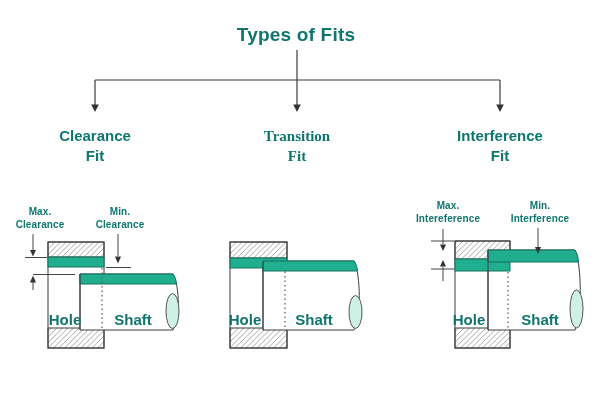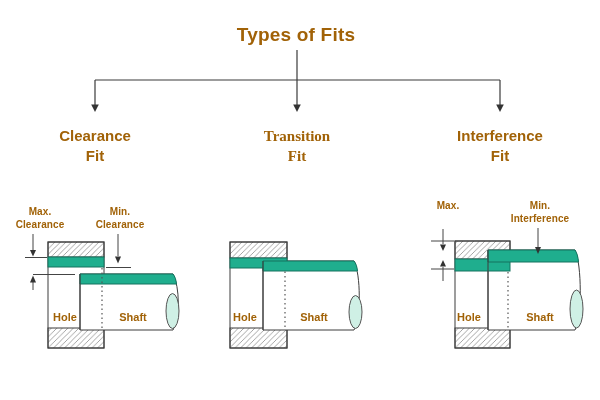--- a/index.html
+++ b/index.html
@@ -2,32 +2,32 @@
 <html><head>
 <meta charset="utf-8">
 <style>
   html,body{margin:0;padding:0;}
   body{
     width:600px;height:400px;position:relative;background:#ffffff;
     font-family:"Liberation Sans", sans-serif;overflow:hidden;
   }
   .stage{position:absolute;left:0;top:0;width:600px;height:400px;}
   svg.linework{position:absolute;left:0;top:0;}
-  .lbl{position:absolute;color:#a16207;font-weight:bold;text-align:center;}
+  .lbl{position:absolute;color:#0f766e;font-weight:bold;text-align:center;}
   .title{left:196px;top:24px;width:200px;font-size:19px;letter-spacing:.2px;}
   .branch{top:126px;width:120px;font-size:15px;line-height:20px;}
   .branch-clearance{left:35px;}
   .branch-transition{left:237px;font-family:Liberation Serif, serif;}
   .branch-interference{left:440px;}
   .dim{font-size:10px;line-height:12.5px;letter-spacing:.1px;}
   .dim-cl-max{left:0px;top:206px;width:80px;}
   .dim-cl-min{left:80px;top:206px;width:80px;}
   .dim-if-max{left:406px;top:200px;width:84px;}
   .dim-if-min{left:498px;top:200px;width:84px;}
-  .part{font-size:11px;top:311px;}
+  .part{font-size:15px;top:311px;}
   .hole-cl{left:46px;width:38px;}
   .shaft-cl{left:105px;width:56px;}
   .hole-tr{left:226px;width:38px;}
   .shaft-tr{left:286px;width:56px;}
   .hole-if{left:450px;width:38px;}
   .shaft-if{left:512px;width:56px;}
 </style>
 </head>
 <body>
 
@@ -134,20 +134,21 @@
 <div class="lbl dim dim-cl-max">
   <div>Max.</div>
   <div>Clearance</div>
 </div>
 <div class="lbl dim dim-cl-min">
   <div>Min.</div>
   <div>Clearance</div>
 </div>
 <div class="lbl dim dim-if-max">
   <div>Max.</div>
+  <div>Intereference</div>
 </div>
 <div class="lbl dim dim-if-min">
   <div>Min.</div>
   <div>Interference</div>
 </div>
 
 <div class="lbl part hole-cl">Hole</div>
 <div class="lbl part shaft-cl">Shaft</div>
 <div class="lbl part hole-tr">Hole</div>
 <div class="lbl part shaft-tr">Shaft</div>

